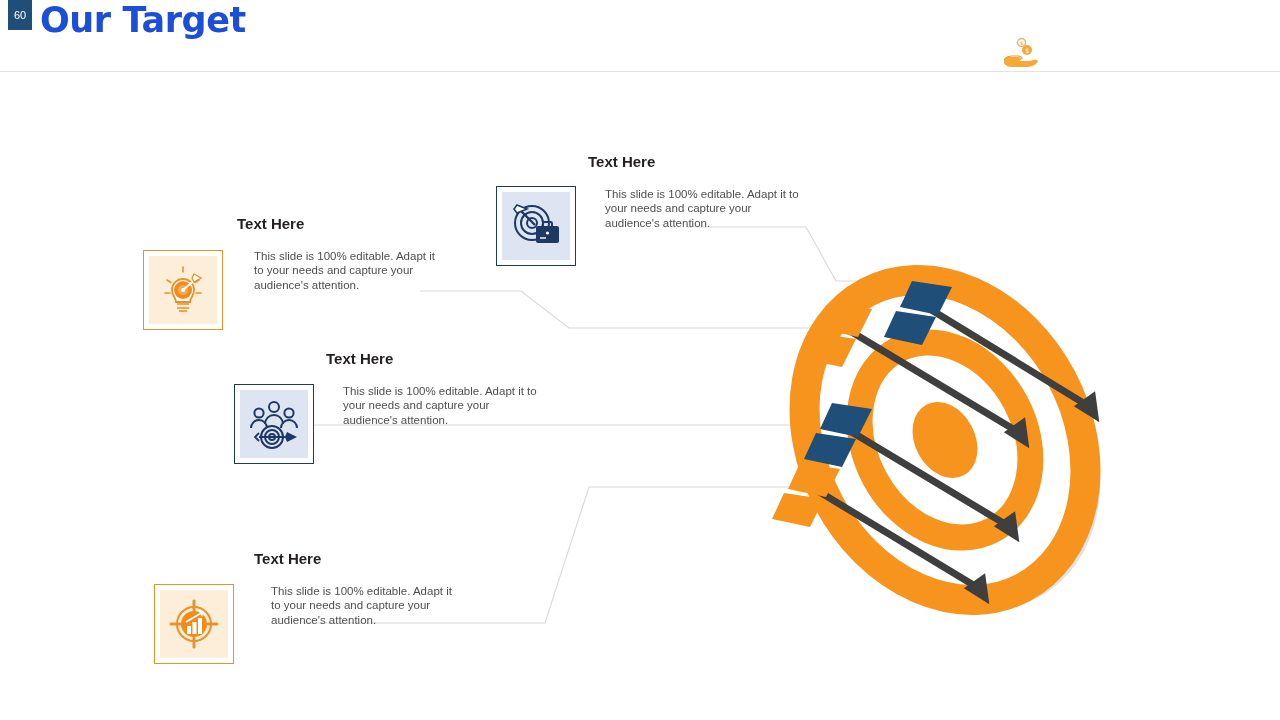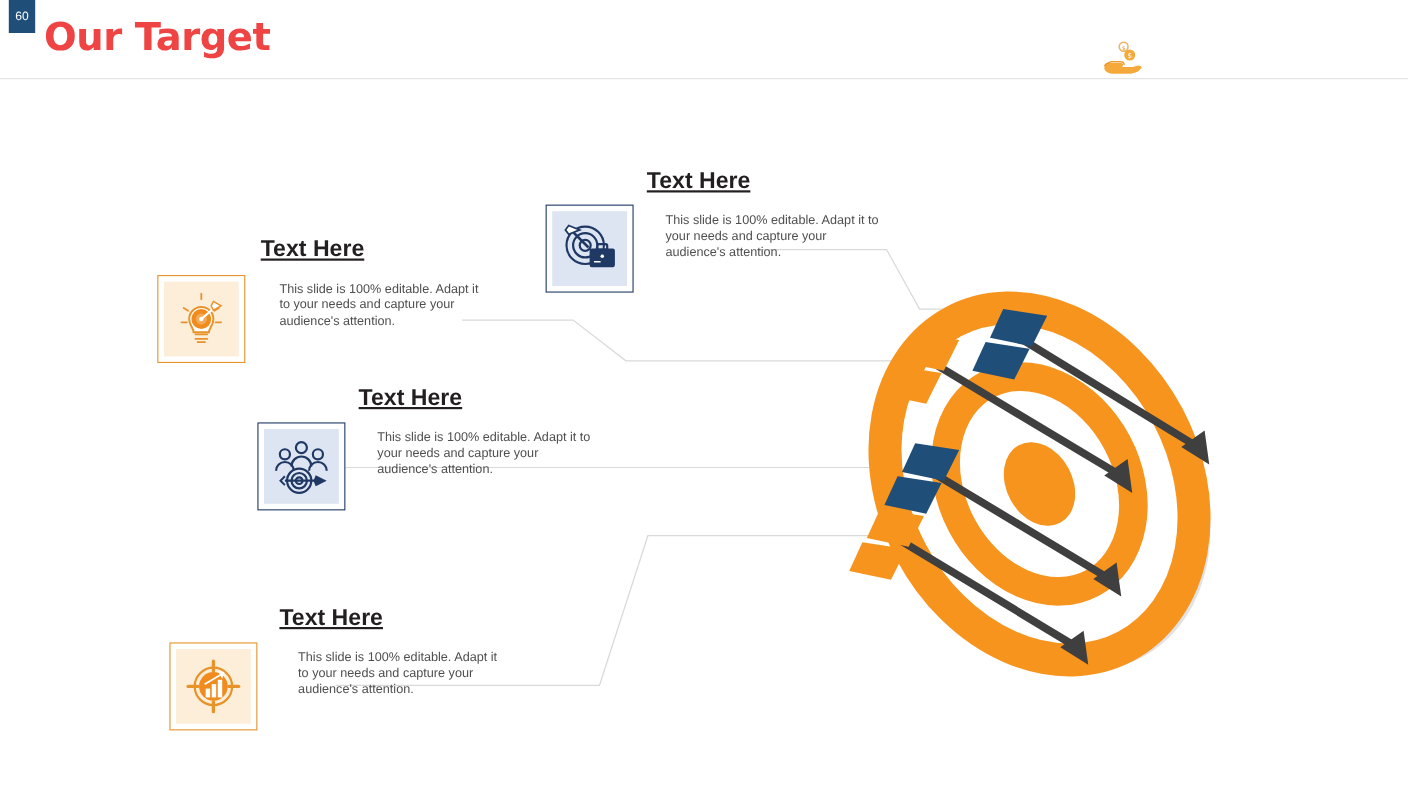--- a/index.html
+++ b/index.html
@@ -29,25 +29,25 @@
     width: 24px; height: 30px;
     background: #1f4e79;
     color: #ffffff;
     font-size: 11px;
     line-height: 30px;
     text-align: center;
     font-family: "Liberation Sans", sans-serif;
   }
   #page-title {
     position: absolute;
-    left: 40px; top: 14px;
+    left: 40px; top: 0;
     font-size: 35px;
     font-weight: bold;
     letter-spacing: -0.4px;
-    color: #ef4444;
+    color: #1d4ed8;
     font-family: "DejaVu Sans", sans-serif;
   }
   #header-rule {
     position: absolute;
     left: 0; top: 71px;
     width: 1280px; height: 1px;
     background: #e2e2e2;
   }
   #header-logo {
     position: absolute;
@@ -78,26 +78,25 @@
     width: 100%; height: 100%;
     background: #dde5f2;
     display: flex;
     align-items: center;
     justify-content: center;
   }
   .icon-box.orange .icon-inner { background: #fdeeda; }
 
   .txt-wrap { position: absolute; }
   .txt-title {
-    font-size: 21px;
+    font-size: 15px;
     font-weight: bold;
     color: #231f20;
     margin: 0 0 6px 0;
     font-family: "Liberation Sans", sans-serif;
-    text-decoration: underline;
   }
   .txt-body {
     font-size: 11.5px;
     line-height: 14.3px;
     color: #4f4f4f;
     margin: 17px;
     width: 186px;
     font-family: "Liberation Sans", sans-serif;
   }
   .txt-body.wide { width: 196px; }

